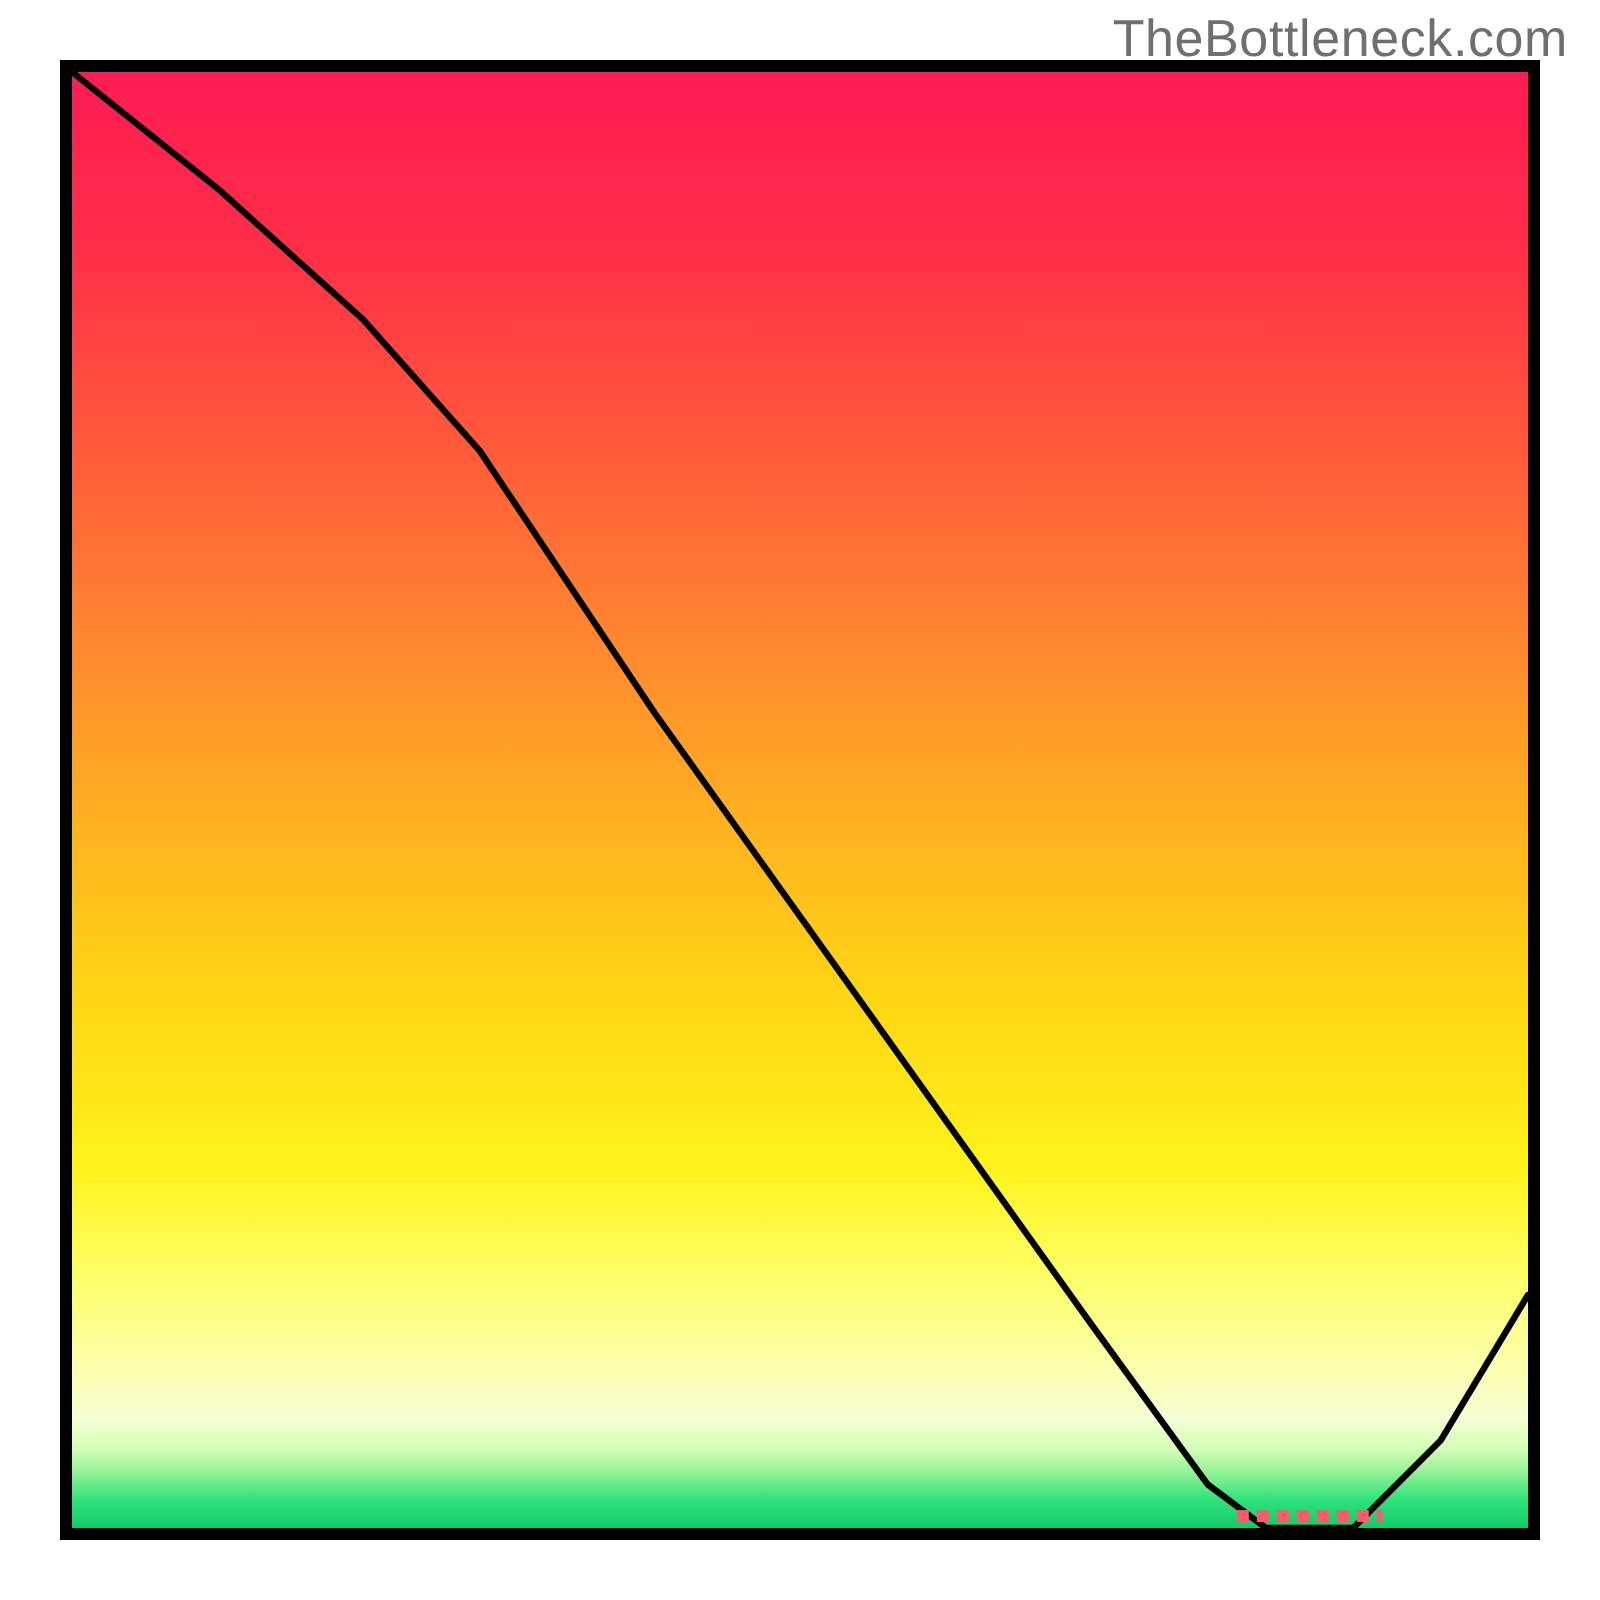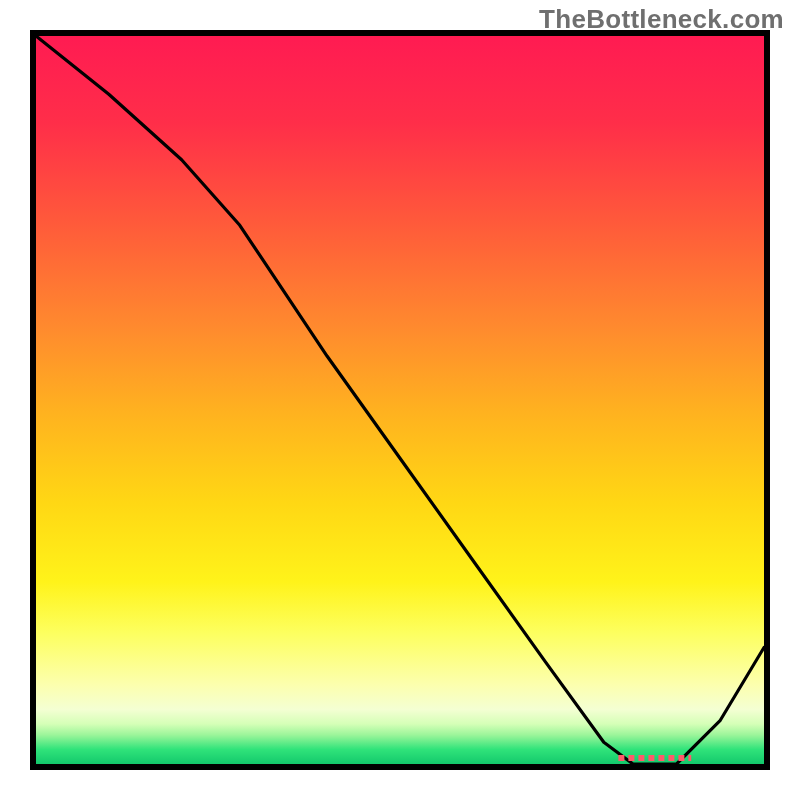--- a/index.html
+++ b/index.html
@@ -14,21 +14,21 @@
   .wrap {
     position: relative;
     width: 800px;
     height: 800px;
   }
   .watermark {
     position: absolute;
     top: 4px;
     right: 16px;
     font-size: 26px;
-    font-weight: bold;
+    font-weight: normal;
     color: #6f6f6f;
     letter-spacing: 0.3px;
     user-select: none;
   }
   .plot {
     position: absolute;
     left: 30px;
     top: 30px;
     width: 740px;
     height: 740px;

